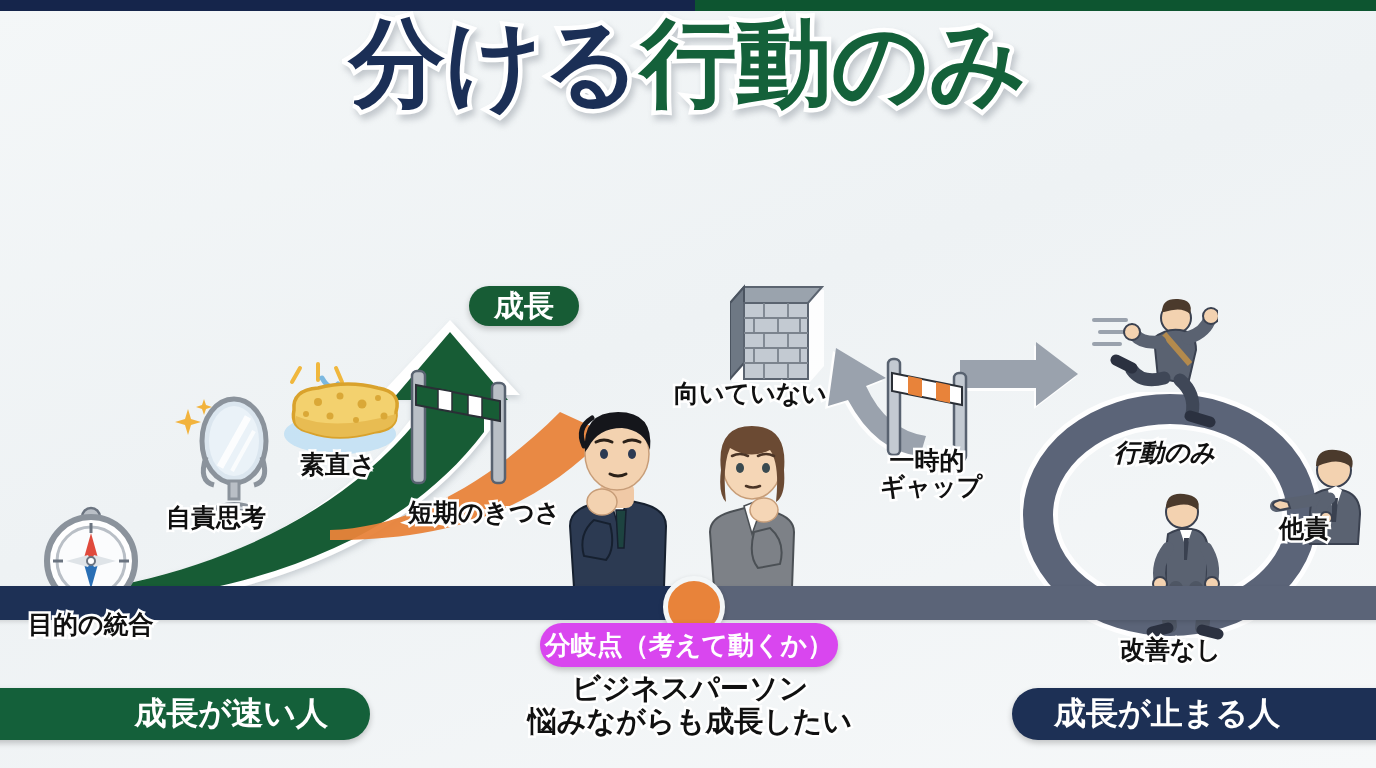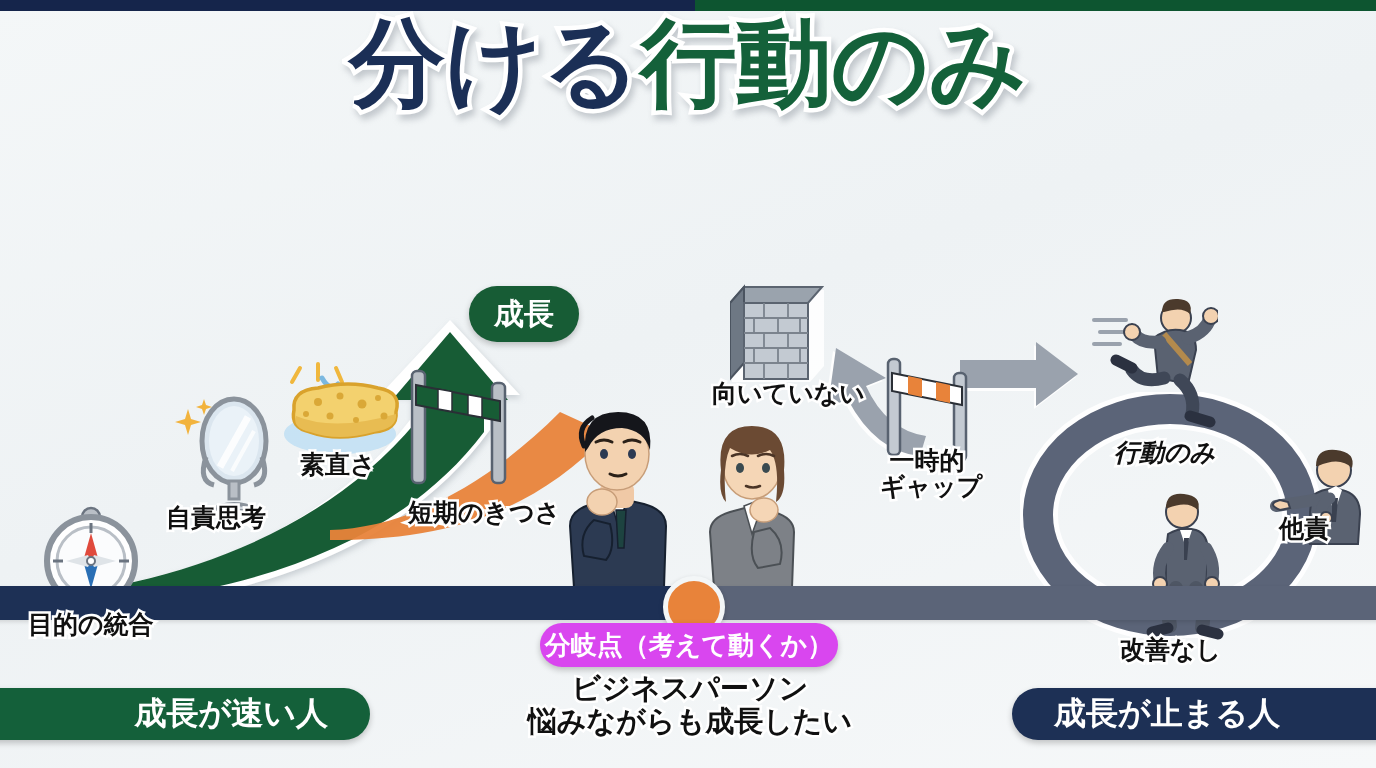--- a/index.html
+++ b/index.html
@@ -39,37 +39,37 @@
 
   
   .growth-arrow{position:absolute;left:-20px;top:300px;width:620px;height:310px;}
   .hurdle-left{position:absolute;left:400px;top:365px;width:120px;height:125px;}
   .orange-ramp{position:absolute;left:330px;top:400px;width:300px;height:140px;}
 
   
   .pill{position:absolute;display:flex;align-items:center;justify-content:center;
     color:#fff;font-weight:900;border-radius:999px;
     box-shadow:0 3px 6px rgba(0,0,0,.22);white-space:nowrap;}
-  .pill-growth{left:469px;top:286px;width:110px;height:56px;background:#175c35;font-size:30px;}
+  .pill-growth{left:469px;top:286px;width:110px;height:40px;background:#175c35;font-size:30px;}
   .pill-branch{left:540px;top:623px;width:298px;height:44px;background:#d946ef;font-size:26px;}
   .pill-fast{left:-40px;top:688px;width:410px;height:52px;background:#14603a;font-size:32px;
      justify-content:flex-end;padding-right:42px;box-sizing:border-box;}
   .pill-stop{left:1012px;top:688px;width:420px;height:52px;background:#1d3055;font-size:32px;
      justify-content:flex-start;padding-left:42px;box-sizing:border-box;}
 
   
   .nlabel{position:absolute;font-weight:900;color:#101010;font-size:25px;white-space:nowrap;
     -webkit-text-stroke:5px #ffffff;paint-order:stroke fill;line-height:1.05;text-align:center;}
   .nlabel.two{line-height:1.04;}
 
   .lab-purpose{left:28px;top:612px;}
   .lab-jiseki{left:166px;top:505px;}
   .lab-sunao{left:300px;top:452px;}
   .lab-tanki{left:408px;top:468px;margin-top:32px;}
-  .lab-muiteinai{left:712px;top:381px;}
+  .lab-muiteinai{left:674px;top:381px;}
   .lab-gap{left:880px;top:448px;width:94px;}
   .lab-koudou{left:1114px;top:440px;font-style:italic;}
   .lab-tasheki{left:1279px;top:516px;}
   .lab-kaizen{left:1120px;top:637px;}
 
   
   .caption{position:absolute;left:470px;top:672px;width:440px;text-align:center;
     font-weight:900;color:#101010;font-size:29px;line-height:1.13;
     -webkit-text-stroke:5px #ffffff;paint-order:stroke fill;}
 

